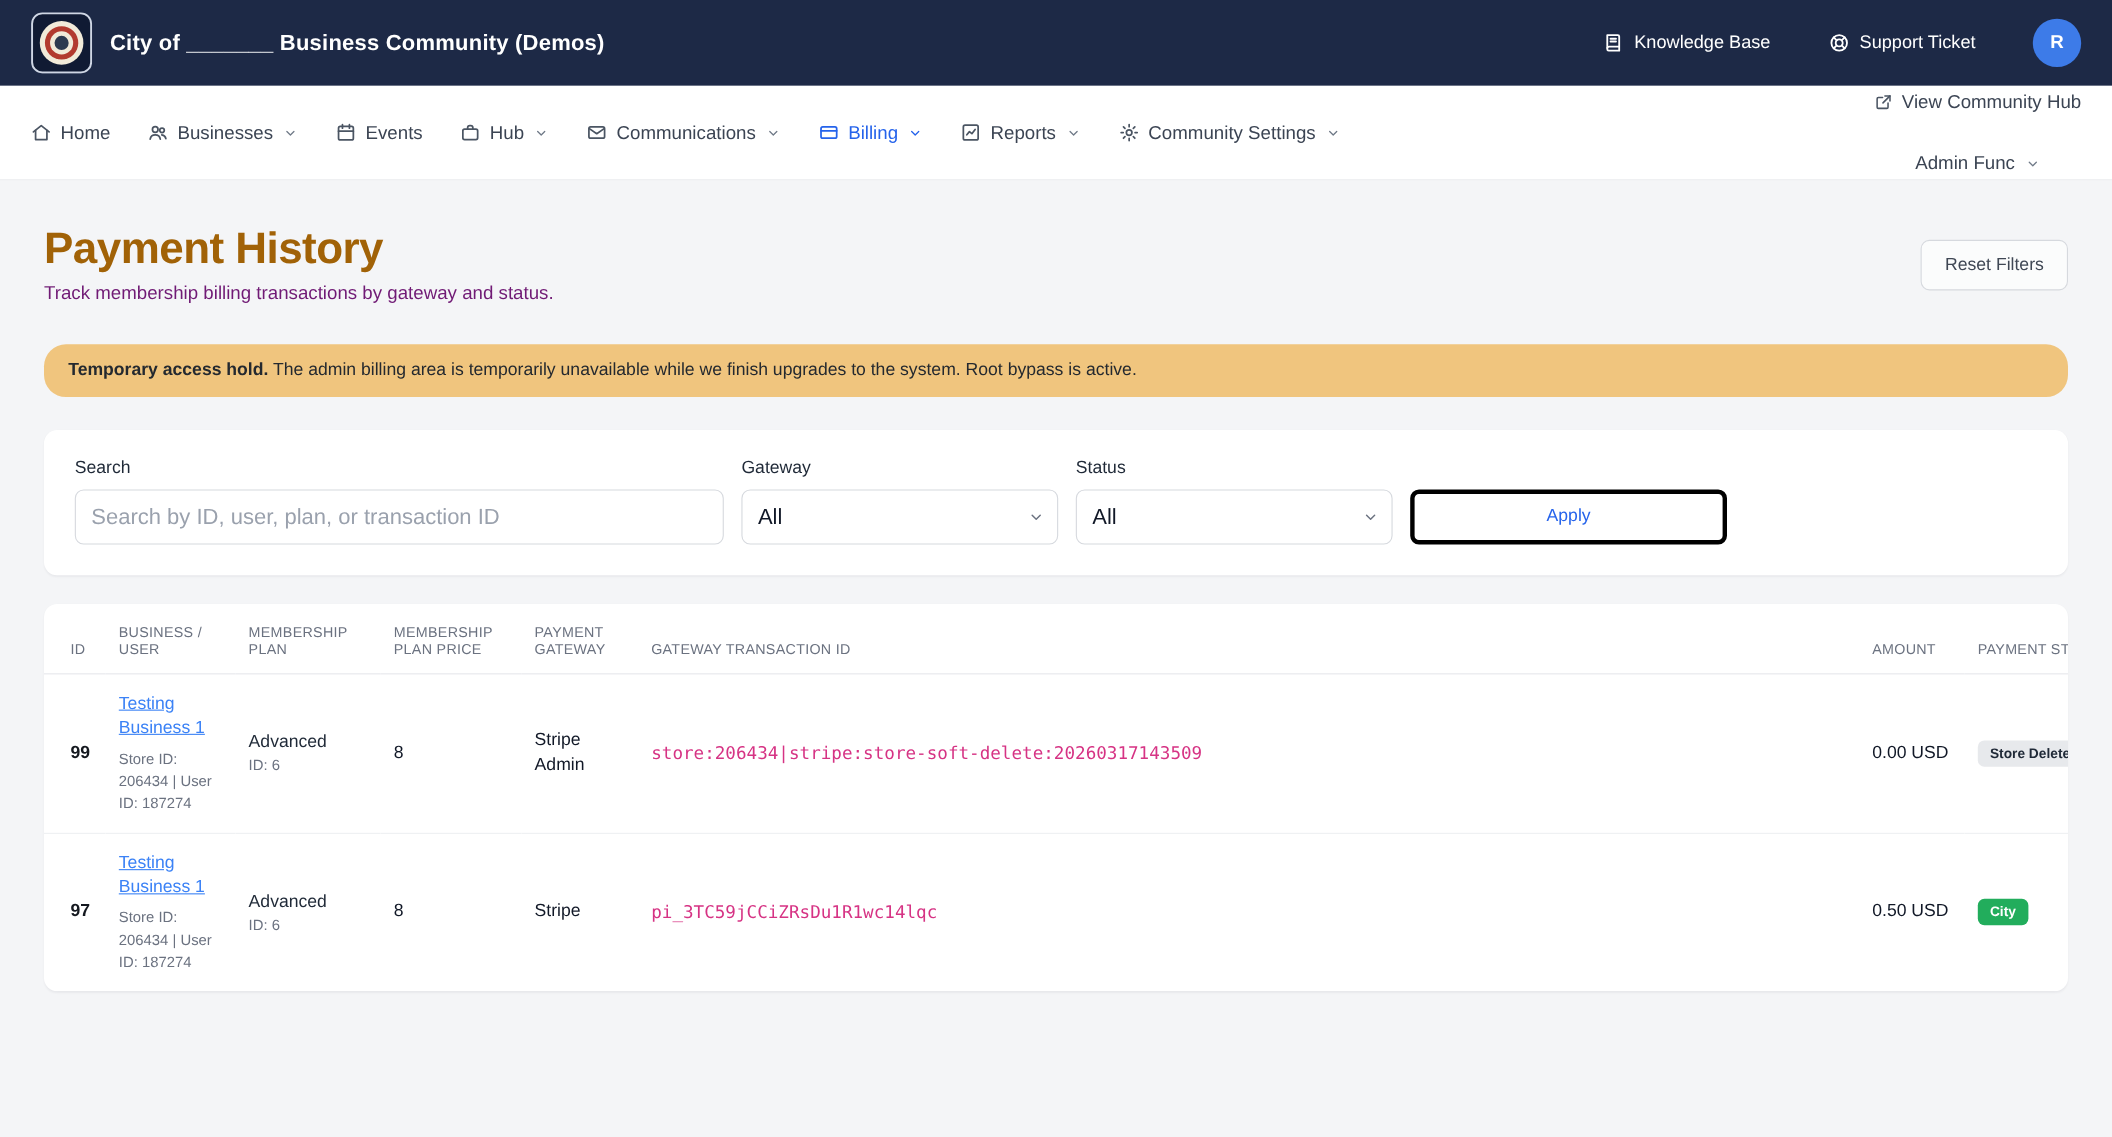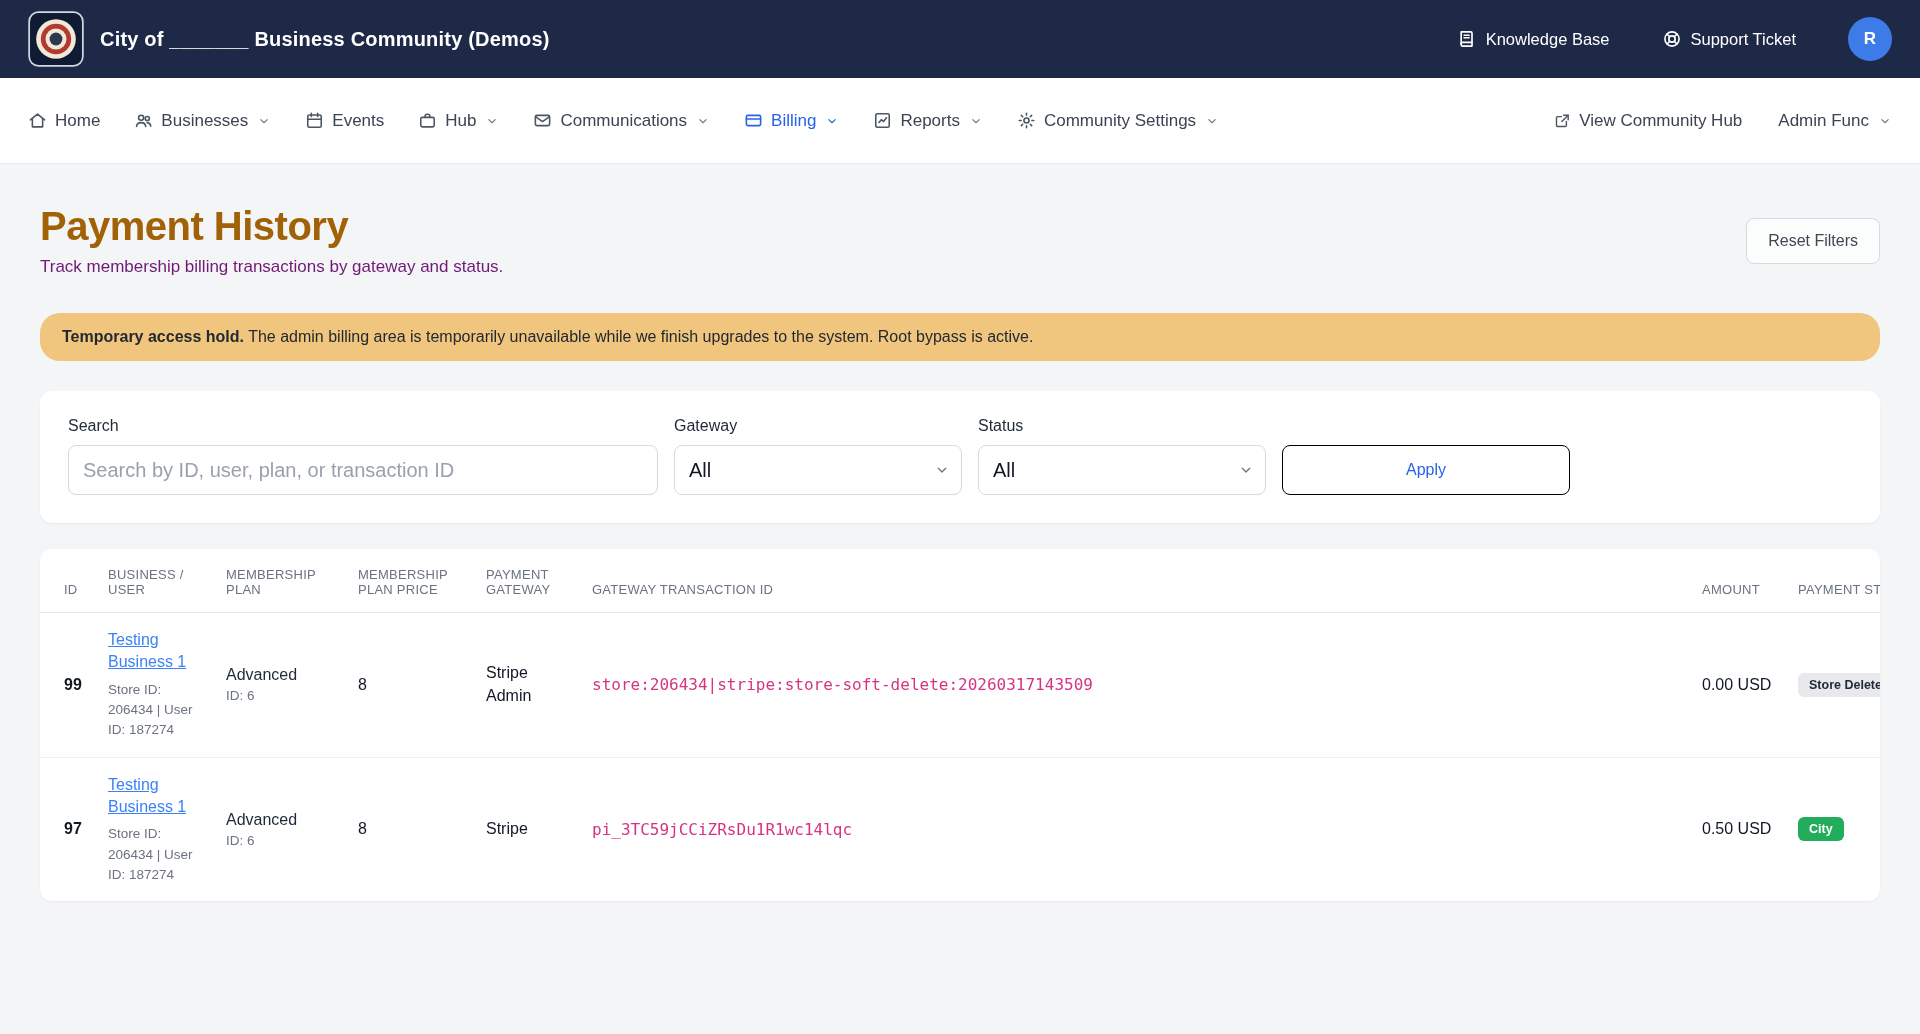--- a/index.html
+++ b/index.html
@@ -40,21 +40,21 @@
   .mainnav {
     height: 86px;
     background: #ffffff;
     border-bottom: 1px solid #e8eaed;
     display: flex;
     align-items: center;
     justify-content: space-between;
     padding: 0 28px;
   }
   .nav-items { display: flex; align-items: center; gap: 34px; }
-  .nav-right { display: flex; align-items: center; gap: 36px; }
+  .nav-right { display: flex; align-items: center; gap: 36px; flex-direction: column; }
   .nav-item { display: flex; align-items: center; gap: 8px; font-size: 17px; color: #3b4453; white-space: nowrap; }
   .nav-icon { display: inline-flex; color: #4b5563; }
   .nav-chevron { display: inline-flex; color: #707a88; margin-left: 1px; }
   .nav-item.active { color: #2563eb; }
   .nav-item.active .nav-icon, .nav-item.active .nav-chevron { color: #2563eb; }
 
   
   .main-wrap { padding: 40px 40px 0 40px; }
   .page-head { display: flex; align-items: center; justify-content: space-between; }
   .page-title { font-size: 40px; font-weight: 700; color: #a16207; letter-spacing: -0.5px; }
@@ -106,21 +106,21 @@
   .select-wrap { position: relative; }
   select.f-input { appearance: none; -webkit-appearance: none; padding-right: 36px; }
   .select-chevron {
     position: absolute; right: 12px; top: 50%; transform: translateY(-50%);
     color: #6b7280; pointer-events: none; display: inline-flex;
   }
   .f-apply { display: flex; align-items: flex-end; }
   .apply-btn {
     width: 100%; height: 50px;
     background: #ffffff;
-    border: 1px solid #000000;
+    border: 4px solid #000000;
     color: #2563eb;
     border-radius: 8px;
     font-size: 16px;
     font-family: inherit;
   }
 
   
   .table-card {
     margin-top: 26px;
     background: #ffffff;

